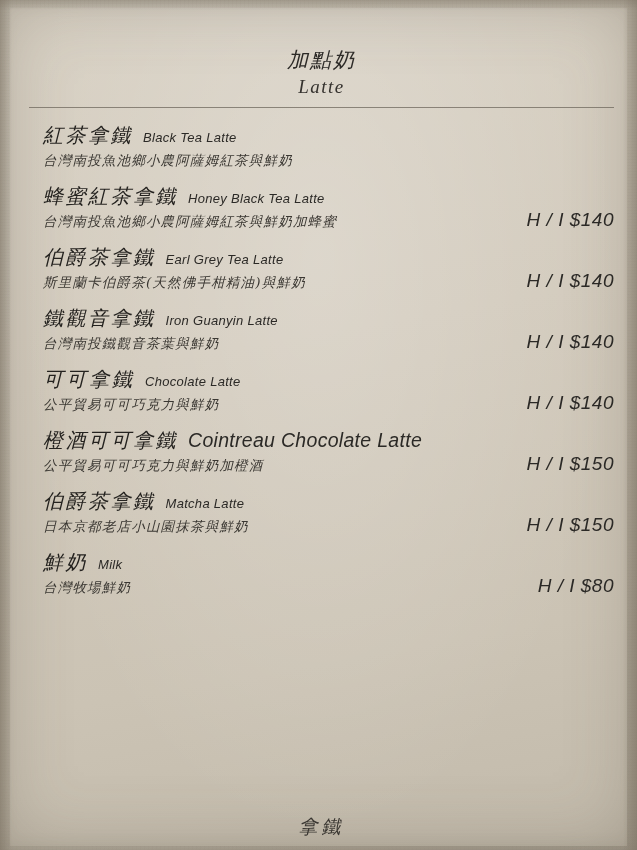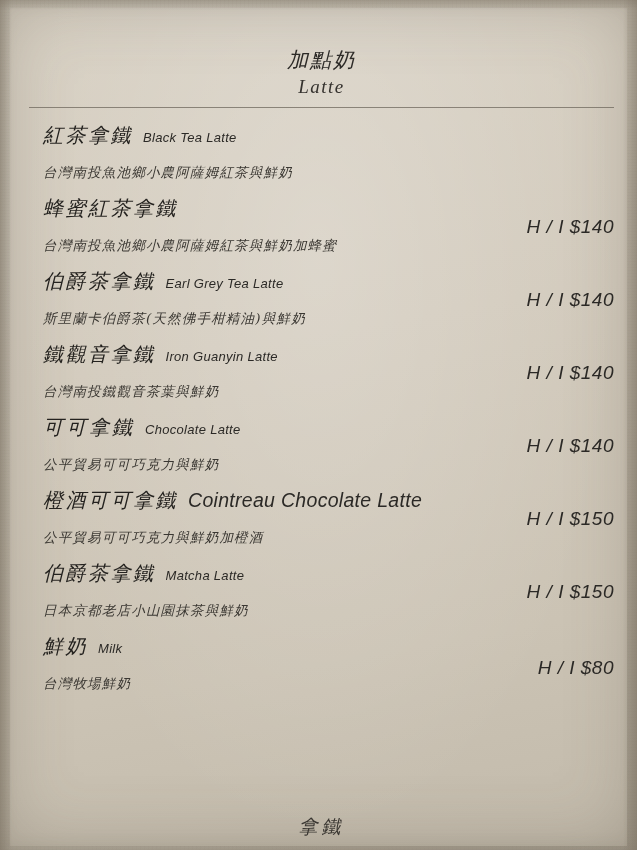--- a/index.html
+++ b/index.html
@@ -83,21 +83,21 @@
     margin: 9px 26px 0 26px;
     border-top: 1px solid #6d675c;
     opacity: 0.75;
   }
 
   .items {
     margin: 14px 26px 0 26px;
   }
   .item {
     display: flex;
-    align-items: center;
+    align-items: flex-end;
     justify-content: space-between;
     margin-bottom: 13px;
   }
   .item-left {
     padding-left: 14px;
     max-width: 455px;
   }
   .name-row {
     display: flex;
     align-items: baseline;
@@ -114,21 +114,21 @@
     font-size: 13px;
     color: #2b2926;
     letter-spacing: 0.3px;
     font-family: "Liberation Sans", sans-serif;
     font-weight: 400;
   }
   .desc {
     font-size: 13.5px;
     color: #3a3732;
     letter-spacing: 1.2px;
-    margin-top: 15px;
+    margin-top: 3px;
     font-family: "DejaVu Serif", serif;
   }
   .price {
     font-size: 19px;
     color: #2b2926;
     white-space: nowrap;
     letter-spacing: 0.5px;
     padding-top: 4px;
     font-family: "Liberation Sans", sans-serif;
     min-width: 112px;
@@ -202,20 +202,21 @@
             <span class="name-en">Black Tea Latte</span>
           </div>
           <div class="desc">台灣南投魚池鄉小農阿薩姆紅茶與鮮奶</div>
         </div>
       </div>
 
       <div class="item i1">
         <div class="item-left">
           <div class="name-row">
             <span class="name-cn">蜂蜜紅茶拿鐵</span>
+            <span class="name-en">Honey Black Tea Latte</span>
           </div>
           <div class="desc">台灣南投魚池鄉小農阿薩姆紅茶與鮮奶加蜂蜜</div>
         </div>
         <div class="price">H / I $140</div>
       </div>
 
       <div class="item i2">
         <div class="item-left">
           <div class="name-row">
             <span class="name-cn">伯爵茶拿鐵</span>

